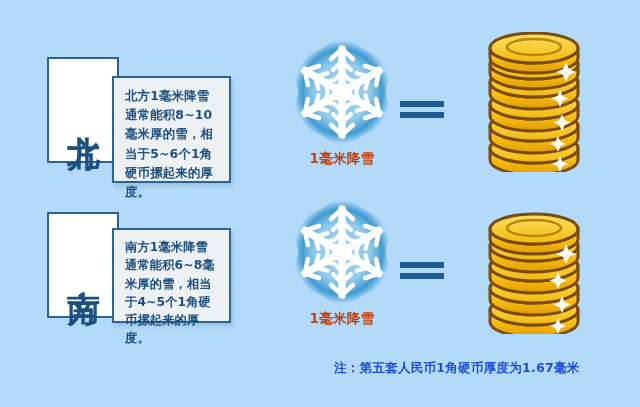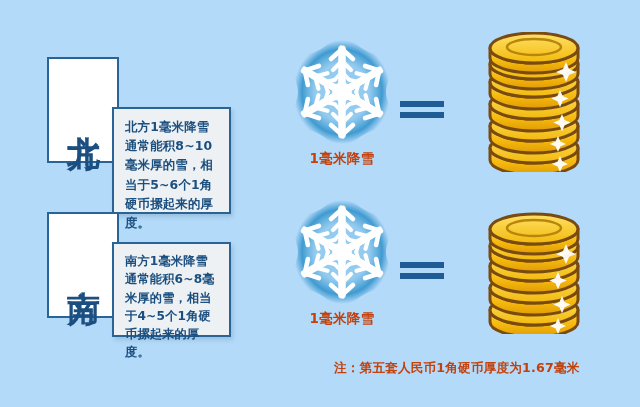--- a/index.html
+++ b/index.html
@@ -48,22 +48,22 @@
   }
   .desc-text {
     font-family: "DejaVu Sans", "Liberation Sans", sans-serif;
     font-weight: bold;
     font-size: 12.4px;
     line-height: 1.55;
     color: #1b4f80;
     letter-spacing: 0.2px;
     word-break: break-all;
   }
-  #desc-panel-north { left: 112px; top: 76px;  width: 119px; height: 107px; margin-top: 31px; }
-  #desc-panel-south { left: 112px; top: 228px; width: 119px; height: 95px; margin-top: 14px;  }
+  #desc-panel-north { left: 112px; top: 76px;  width: 119px; height: 107px; }
+  #desc-panel-south { left: 112px; top: 228px; width: 119px; height: 95px;  }
   #desc-panel-south .desc-text { font-size: 12.2px; line-height: 1.5; }
 
   
   .snow-block { position: absolute; text-align: center; }
   #snow-block-north { left: 277px; top: 36px;  width: 130px; }
   #snow-block-south { left: 277px; top: 196px; width: 130px; }
   .snow-svg { display: block; margin: 0 auto; }
   .snow-caption {
     font-family: "DejaVu Sans", "Liberation Sans", sans-serif;
     font-weight: bold;
@@ -91,21 +91,21 @@
   #coin-stack-south { left: 482px; top: 212px; width: 104px; height: 122px; }
   .coin-stack svg { display: block; width: 100%; height: 100%; }
 
   
   #footnote {
     position: absolute;
     left: 334px; top: 360px;
     font-family: "DejaVu Sans", "Liberation Sans", sans-serif;
     font-weight: bold;
     font-size: 12.6px;
-    color: #c2410c;
+    color: #1d4ed8;
     letter-spacing: 0.2px;
     white-space: nowrap;
   }
 </style>
 </head>
 <body>
 
 <div id="stage">
 
   <div class="region-card" id="region-card-north">

